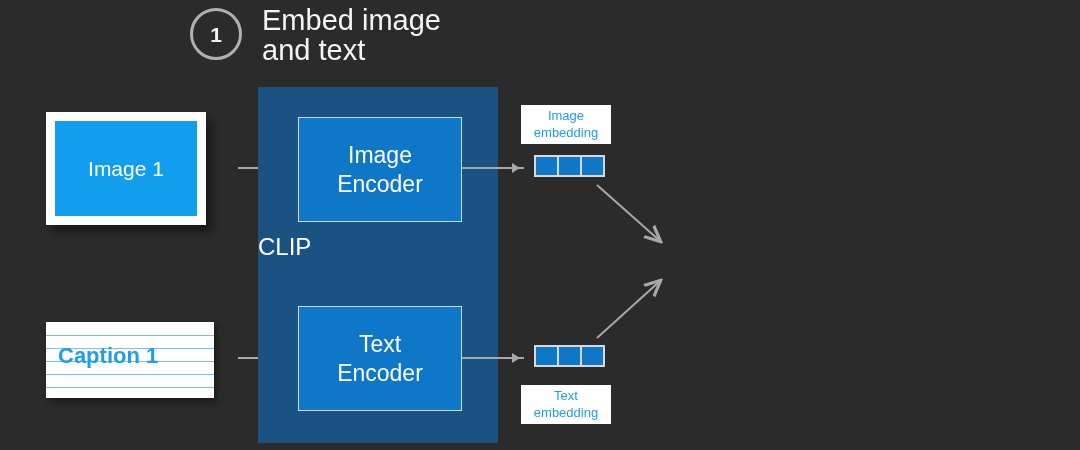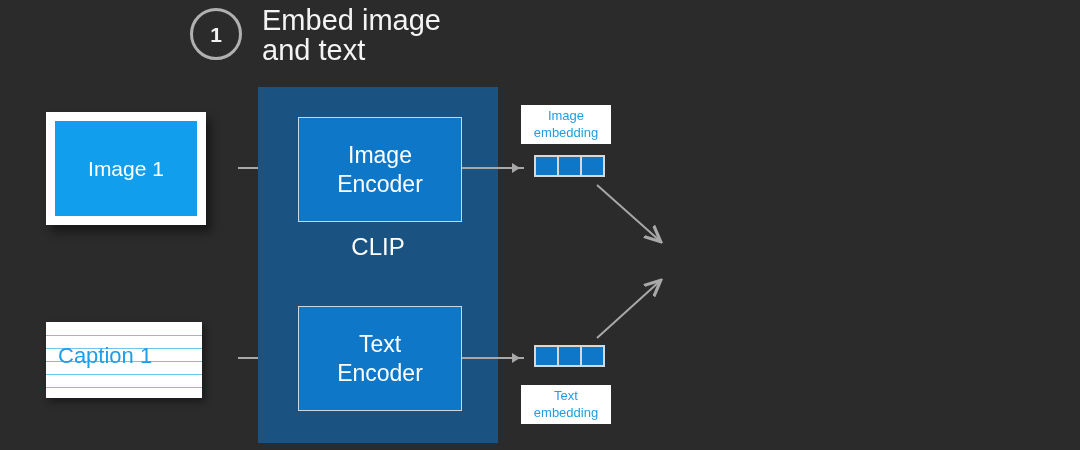--- a/index.html
+++ b/index.html
@@ -76,26 +76,27 @@
     color: #ffffff;
     font-size: 21px;
     line-height: 1;
   }
 
   
   #caption-card {
     position: absolute;
     left: 46px;
     top: 322px;
-    width: 156px;
+    width: 168px;
     height: 76px;
     background: #ffffff;
     box-sizing: border-box;
     overflow: hidden;
     box-shadow: 3px 4px 7px rgba(0,0,0,0.4);
+    font-weight: bold;
   }
   #caption-card .rule {
     position: absolute;
     left: 0;
     width: 100%;
     height: 1px;
     background: #6ec6f0;
   }
   #caption-card .rule.r1 { top: 13px; }
   #caption-card .rule.r2 { top: 26px; }
@@ -119,21 +120,21 @@
     top: 87px;
     width: 240px;
     height: 356px;
     background: #1a5282;
   }
   #clip-label {
     position: absolute;
     left: 0;
     top: 148px;
     width: 100%;
-    text-align: center;
+    text-align: left;
     color: #ffffff;
     font-size: 24px;
     line-height: 1;
   }
   .encoder {
     position: absolute;
     left: 40px;
     width: 164px;
     height: 105px;
     background: #0f77c8;

